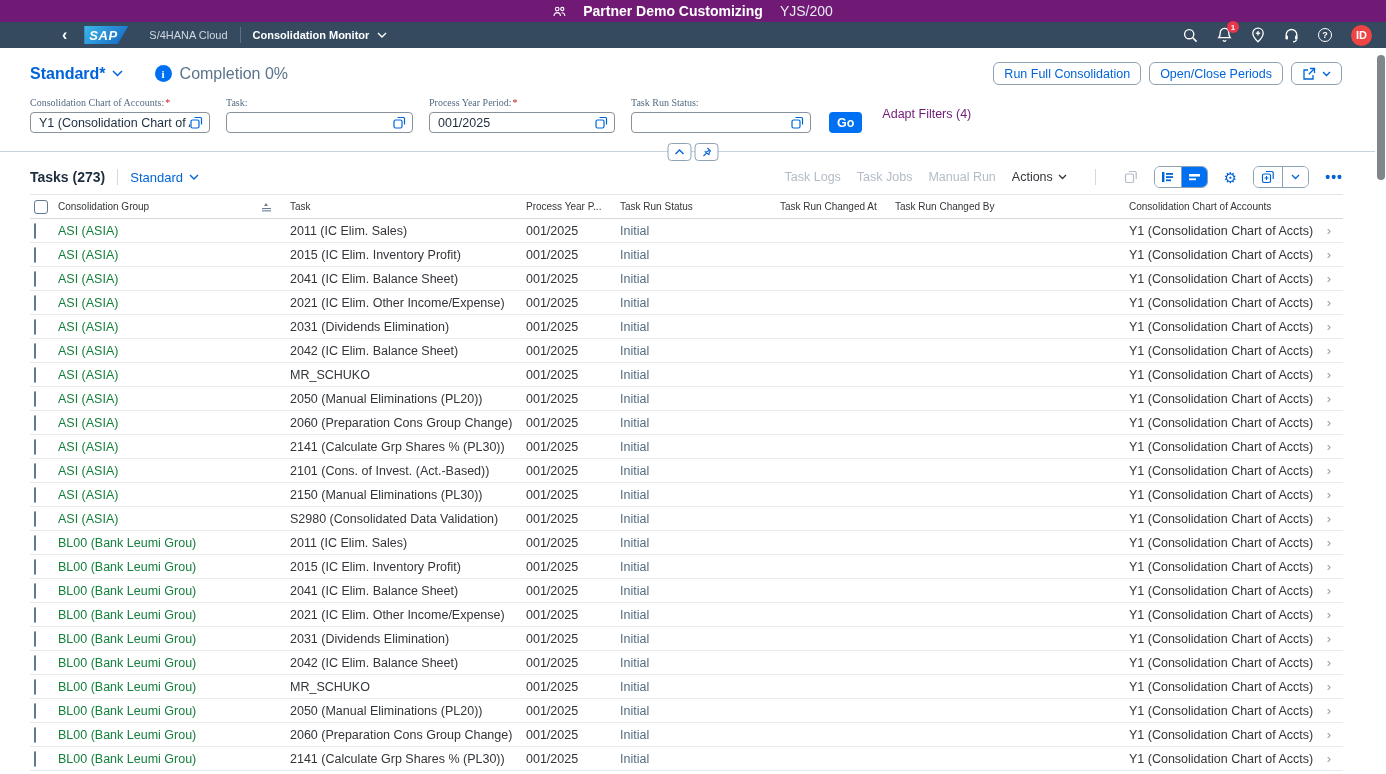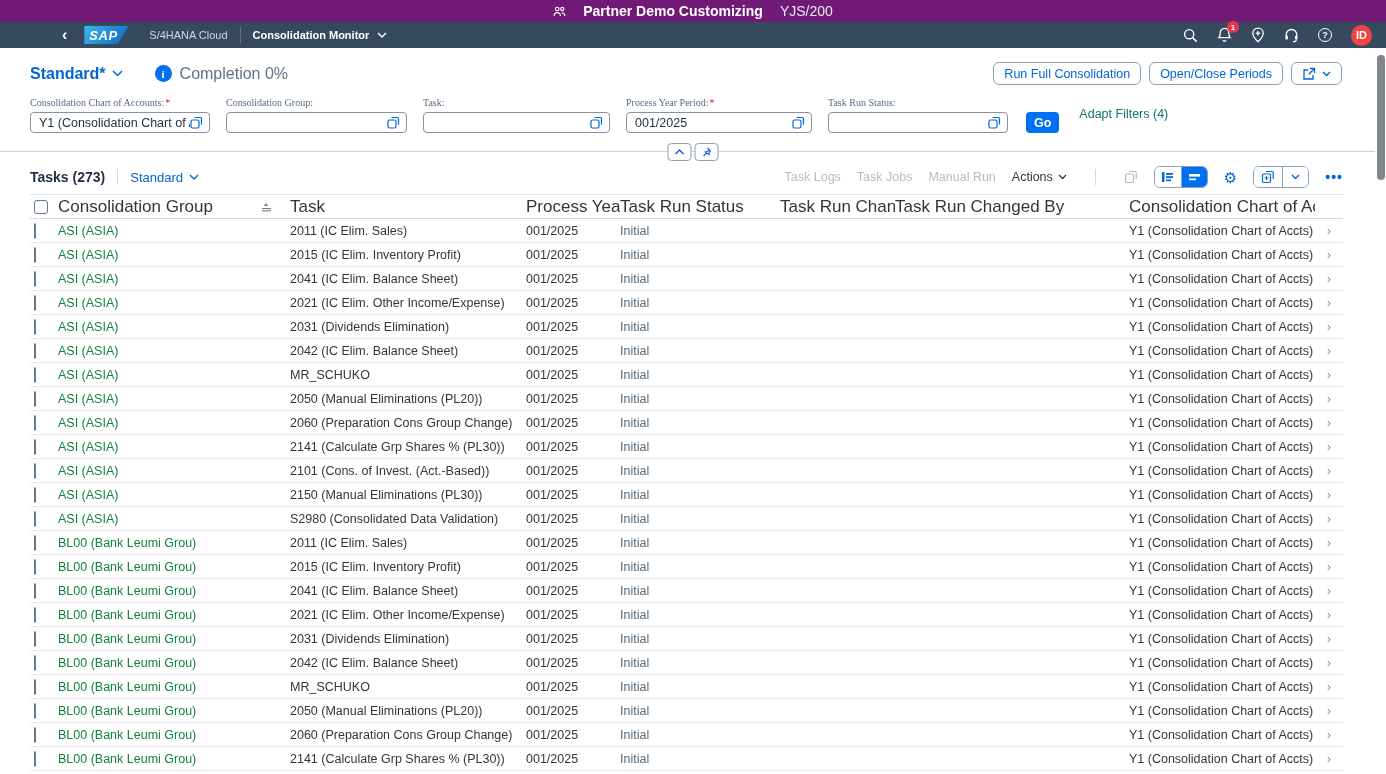--- a/index.html
+++ b/index.html
@@ -54,21 +54,21 @@
   .filterbar { position:relative; padding:4px 30px 18px 30px; border-bottom:1px solid #c9d3dd; }
   .filters { display:flex; gap:16px; align-items:flex-end; }
   .ffield { display:flex; flex-direction:column; gap:4px; }
   .flabel { font-size:10px; color:#556b82;font-family:Liberation Serif, serif; }
   .req { color:#cc1919; margin-left:1px; }
   .finput { height:21px; border:1px solid #89919a; border-radius:4px; background:#fff;
     display:flex; align-items:center; padding:0 6px 0 8px; font-size:12.5px; color:#1d2d3e; }
   .finput .fval { flex:1; white-space:nowrap; overflow:hidden; }
   .go-btn { height:21px; min-width:32px; border-radius:4px; background:#0070f2; color:#fff;
     border:none; font-size:12.5px; font-weight:bold; cursor:pointer; padding:0 8px; margin-left:2px;}
-  .adapt { font-size:12.5px; color:#0f766e; cursor:pointer; white-space:nowrap;
+  .adapt { font-size:12.5px; color:#701a75; cursor:pointer; white-space:nowrap;
     align-self:center; margin-left:4px; padding-bottom:3px; }
   .collapse-ctr { position:absolute; left:50%; bottom:-10px; transform:translateX(-50%);
     display:flex; gap:3px; }
   .mini-btn { width:24px; height:18px; background:#fff; border:1px solid #8ea2b5;
     border-radius:4px; display:flex; align-items:center; justify-content:center; cursor:pointer; }
 
   
   .table-wrap { margin:12px 8px 0 30px; width:1313px; }
   .tbl-toolbar { display:flex; align-items:center; height:30px; padding-bottom:4px; }
   .tbl-title { font-size:14px; font-weight:bold; color:#1d2d3e; }
@@ -82,21 +82,21 @@
     background:#fff; cursor:pointer; }
   .seg-b + .seg-b { border-left:1px solid #8ea2b5; }
   .seg-b.active { background:#0070f2; }
   .gear { font-size:15px; color:#0064d9; cursor:pointer; line-height:1; }
   .dots { font-size:14px; color:#0064d9; font-weight:bold; letter-spacing:1px; cursor:pointer; }
 
   .grid-row { display:grid;
     grid-template-columns:28px 232px 236px 94px 160px 115px 234px 186px 28px;
     align-items:center; }
   .thead { height:25px; border-top:1px solid #e5e5e5; border-bottom:1px solid #d9d9d9;
-    font-size:17px; color:#32363a; }
+    font-size:10px; color:#32363a; }
   .th { display:flex; align-items:center; white-space:nowrap; overflow:hidden; }
   .tbody .grid-row { height:24px; border-bottom:1px solid #e8eaec; font-size:12.5px; }
   .cb { width:14px; height:14px; border:1.5px solid #607891; border-radius:3px;
     background:#fff; cursor:pointer; margin-left:4px; }
   .cell { white-space:nowrap; overflow:hidden; }
   .link { color:#15803d; cursor:pointer; }
   .c-task { color:#32363a; }
   .c-period { color:#32363a; }
   .c-status { color:#556b82; }
   .c-coa { color:#32363a; }
@@ -206,30 +206,20 @@
     </button>
   </div>
 </div>
 
 <div class="filterbar">
   <div class="filters">
     <div class="ffield" style="width:180px">
       <span class="flabel"><span>Consolidation Chart of Accounts:</span><span class="req">*</span></span>
       <div class="finput">
         <span class="fval">Y1 (Consolidation Chart of Accts)</span>
-        <svg width="13" height="13" viewBox="0 0 13 13">
-            <rect x="1" y="4" width="8" height="8" rx="1.5" fill="none" stroke="#0064d9" stroke-width="1.2"></rect>
-            <path d="M4.5 1.5h6a1 1 0 011 1v6" fill="none" stroke="#0064d9" stroke-width="1.2"></path>
-          </svg>
-      </div>
-    </div>
-    <div class="ffield" style="width:181px">
-      <span class="flabel"><span>Consolidation Group:</span><span class="req"></span></span>
-      <div class="finput">
-        <span class="fval"></span>
         <svg width="13" height="13" viewBox="0 0 13 13">
             <rect x="1" y="4" width="8" height="8" rx="1.5" fill="none" stroke="#0064d9" stroke-width="1.2"></rect>
             <path d="M4.5 1.5h6a1 1 0 011 1v6" fill="none" stroke="#0064d9" stroke-width="1.2"></path>
           </svg>
       </div>
     </div>
     <div class="ffield" style="width:187px">
       <span class="flabel"><span>Task:</span><span class="req"></span></span>
       <div class="finput">
         <span class="fval"></span>

